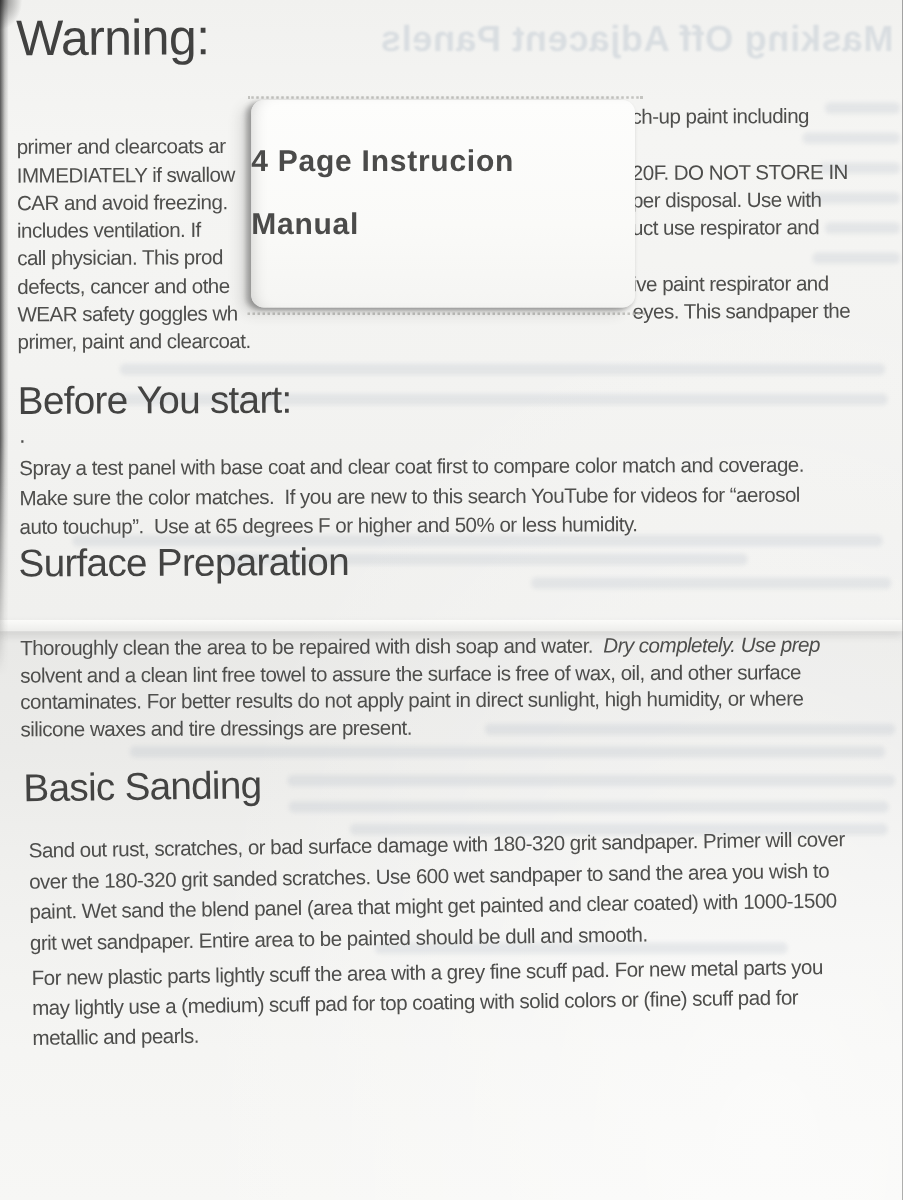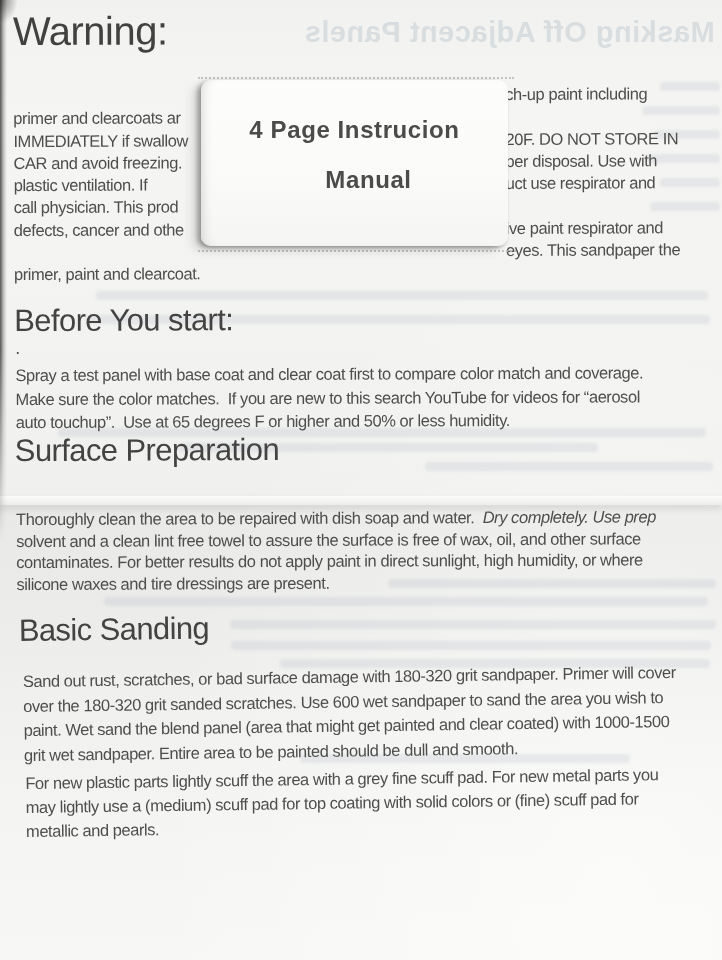--- a/index.html
+++ b/index.html
@@ -42,23 +42,23 @@
   .stray{position:absolute; left:14px; top:338px; font-size:18px;}
   
   .perf{position:absolute; border-top:2px dotted #bcbcb8; opacity:0.85; z-index:3;}
   .perf-top{left:198px; top:77px; width:316px;}
   .perf-bottom{left:198px; top:250px; width:318px;}
   .sticker{position:absolute; left:201px; top:80px; width:307px; height:166px; z-index:4;
     background:linear-gradient(180deg,#fdfdfc 0%,#fafaf8 60%,#f5f5f3 100%);
     border-radius:10px;
     box-shadow:-4px 2px 4px rgba(60,60,60,0.38), -9px 5px 10px rgba(60,60,60,0.14),
                0 2px 3px rgba(0,0,0,0.10), inset 9px 0 12px -8px rgba(0,0,0,0.16);
-    display:flex; flex-direction:column; align-items:center; padding-top:36px; box-sizing:border-box;}
+    display:flex; flex-direction:column; padding-top:36px; box-sizing:border-box;}
   .sticker .s1,.sticker .s2{font-size:24px; font-weight:700; letter-spacing:0.6px; color:#4b4b4a;}
-  .sticker .s2{margin-top:22px;margin-left:28px;}
+  .sticker .s2{margin-top:22px;}
 </style>
 </head>
 <body>
 
 <div class="photo" style="--ink: #4e4e4c; --paper: #f3f3f1; --sticker: #fbfbfa;">
 
   <div class="seam"></div>
   <div class="edge-left"></div>
   <div class="corner-tl"></div>
 
@@ -83,24 +83,24 @@
 
   <div class="content">
 
     <div class="h1">Warning:</div>
 
     <div class="para" style="left:13px;top:87px;--lh:22.3px">
         <div class="pline"><span class="frag-right">ch-up paint including</span></div>
         <div class="pline"><span>primer and clearcoats ar</span></div>
         <div class="pline"><span>IMMEDIATELY if swallow</span><span class="frag-right">20F. DO NOT STORE IN</span></div>
         <div class="pline"><span>CAR and avoid freezing.</span><span class="frag-right">per disposal. Use with</span></div>
-        <div class="pline"><span>plastic ventilation. If</span><span class="frag-right">uct use respirator and</span></div>
+        <div class="pline"><span>includes ventilation. If</span><span class="frag-right">uct use respirator and</span></div>
         <div class="pline"><span>call physician. This prod</span></div>
         <div class="pline"><span>defects, cancer and othe</span><span class="frag-right">ive paint respirator and</span></div>
-        <div class="pline"><span class="frag-right">eyes. This sandpaper the</span></div>
+        <div class="pline"><span>WEAR safety goggles wh</span><span class="frag-right">eyes. This sandpaper the</span></div>
         <div class="pline">primer, paint and clearcoat.</div>
       </div>
 
     <div class="h2" style="left:13px;top:303px">Before You start:</div>
     <div class="stray">.</div>
 
     <div class="para" style="left:14px;top:366px;--lh:23.5px">
         <div class="pline">Spray a test panel with base coat and clear coat first to compare color match and coverage.</div>
         <div class="pline">Make sure the color matches.  If you are new to this search YouTube for videos for “aerosol</div>
         <div class="pline">auto touchup”.  Use at 65 degrees F or higher and 50% or less humidity.</div>

